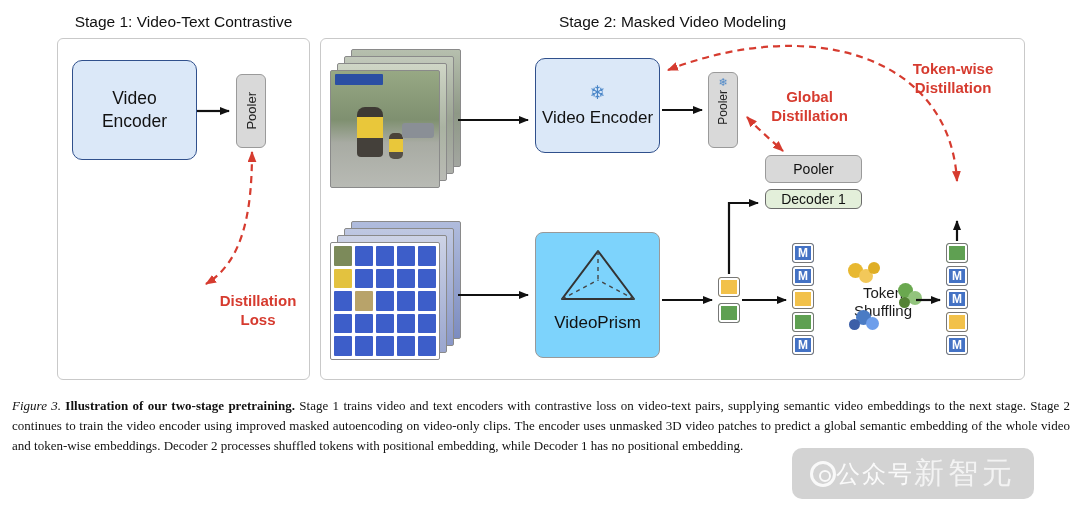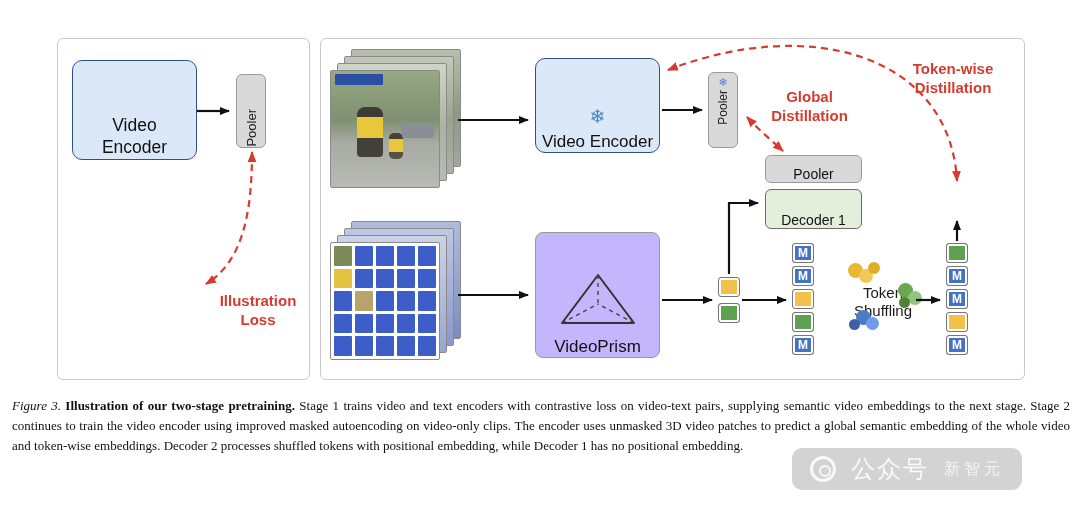--- a/index.html
+++ b/index.html
@@ -7,41 +7,41 @@
   #root { position:relative; width:1080px; height:516px; background:#fff; overflow:hidden; }
 
   .panel { position:absolute; border:1.3px solid #c9c9c9; border-radius:6px; background:#fff; }
   #panel1 { left:57px; top:38px; width:253px; height:342px; }
   #panel2 { left:320px; top:38px; width:705px; height:342px; }
 
   .stage-title { position:absolute; top:13px; font-size:15.5px; font-weight:500; color:#111; text-align:center; }
   #stage1-title { left:57px; width:253px; }
   #stage2-title { left:320px; width:705px; }
 
-  .box { position:absolute; display:flex; flex-direction:column; align-items:center; justify-content:flex-end; text-align:center; color:#111; }
+  .box { position:absolute; display:flex; flex-direction:column; align-items:center; justify-content:center; text-align:center; color:#111; }
   .enc { background:#dbe8f8; border:1.6px solid #30508c; border-radius:10px; font-size:17.5px; }
   #video-encoder-1 { left:72px; top:60px; width:125px; height:100px; }
   #video-encoder-1 .narrow { max-width:72px; line-height:1.3; }
   #text-encoder { left:72px; top:232px; width:125px; height:100px; background:#fbe7d2; border:1.6px solid #4a4a4a; border-radius:10px; font-size:17.5px; }
   #text-encoder .narrow { max-width:72px; line-height:1.3; }
 
   .pooler-v { background:#d9d9d9; border:1px solid #9a9a9a; border-radius:6px; }
   #pooler-1 { left:236px; top:74px; width:30px; height:74px; }
   #pooler-2 { left:708px; top:72px; width:30px; height:76px; justify-content:flex-start; padding-top:4px; }
   .vlabel { writing-mode:vertical-rl; transform:rotate(180deg); font-size:13px; color:#222; }
   #pooler-2 .vlabel { margin-top:2px; font-size:12px; }
 
   #video-encoder-2 { left:535px; top:58px; width:125px; height:95px; }
   .snow { color:#4a86c8; font-size:19px; line-height:1; }
   .snow-sm { color:#4a86c8; font-size:11px; line-height:1; }
   #video-encoder-2 .lbl { margin-top:6px; font-size:17px; }
 
   #pooler-3 { left:765px; top:155px; width:97px; height:28px; background:#d9d9d9; border:1px solid #9a9a9a; border-radius:6px; font-size:14px; }
   .decoder { background:#e3efda; border:1px solid #6b6b6b; border-radius:6px; font-size:14px; }
-  #decoder-1 { left:765px; top:189px; width:97px; height:40px; }
+  #decoder-1 { left:765px; top:189px; width:97px; height:20px; }
   #decoder-2 { left:913px; top:189px; width:88px; height:28px; }
 
   .red-label { position:absolute; color:#d63b2f; font-weight:bold; font-size:15px; text-align:center; line-height:1.25; }
   #contrastive-label { left:208px; top:292px; width:100px; }
   #global-dist-label { left:762px; top:88px; width:95px; }
   #tokenwise-label { left:893px; top:60px; width:120px; }
 
   
   .frame { position:absolute; width:110px; height:118px; border:1px solid #8a8a8a; border-radius:2px; }
   .back1 { background:linear-gradient(180deg,#cfd6c6,#aab3a2 55%,#b9bab4); }
@@ -55,21 +55,21 @@
                   background:linear-gradient(180deg,#4a4238 0 25%,#e9c73a 25% 75%,#555048 75%); }
   .photo .car { position:absolute; right:5px; top:52px; width:32px; height:15px; background:#8a8f96; border-radius:3px; }
 
   .mback1 { background:linear-gradient(180deg,#cdd3e6,#9aa6cf); }
   .mback2 { background:linear-gradient(180deg,#bfc8e2,#8a98c8); }
   .mback3 { background:linear-gradient(180deg,#b0bcdd,#7c8cc0); }
   #masked-grid { display:grid; grid-template-columns:repeat(5,1fr); grid-template-rows:repeat(5,1fr); gap:3px; padding:3px; background:#fff; }
   .mcell { background:#3d5ec9; border-radius:1px; }
 
   
-  #videoprism { left:535px; top:232px; width:125px; height:126px; background:#c4b5fd; border:1.5px solid #999; border-radius:8px; justify-content:flex-end; }
+  #videoprism { left:535px; top:232px; width:125px; height:126px; background:#7dd3fc; border:1.5px solid #999; border-radius:8px; justify-content:flex-start; padding-top:14px; }
   #videoprism .lbl { margin-top:8px; font-size:17px; }
 
   
   .token-col { position:absolute; display:flex; flex-direction:column; }
   #token-col-1 { left:718px; top:277px; gap:6px; }
   #token-col-2 { left:792px; top:243px; gap:3px; }
   #token-col-3 { left:946px; top:243px; gap:3px; }
   .token { width:22px; height:20px; border:1px solid #777; border-radius:3px; box-shadow:inset 0 0 0 2px #fff;
            display:flex; align-items:center; justify-content:center; font-weight:bold; font-size:12px; color:#fff; }
   .token-yellow { background:#f2c14a; }
@@ -81,43 +81,45 @@
   #shuffle-label { position:absolute; left:846px; top:284px; width:74px; text-align:center; font-size:15px; color:#1a1a1a; line-height:1.2; }
 
   #arrows { position:absolute; left:0; top:0; pointer-events:none; }
 
   
   #caption { position:absolute; left:12px; top:396px; width:1058px; font-family:"Liberation Serif", serif; font-size:13px; line-height:1.55; color:#111; text-align:justify; }
   #caption .fig-label { font-style:italic; }
   #caption .fig-title { font-weight:bold; }
 
   
-  #watermark { position:absolute; left:792px; top:448px; display:flex; align-items:center; gap:15px; background:rgba(140,140,140,0.38);
+  #watermark { position:absolute; left:792px; top:448px; display:flex; align-items:center; gap:0; background:rgba(140,140,140,0.38);
                border-radius:10px; padding:5px 18px; z-index:5; }
   #watermark .wicon { width:26px; height:26px; border:3px solid rgba(255,255,255,0.85); border-radius:50%; position:relative; }
   #watermark .wicon::after { content:""; position:absolute; left:6px; top:6px; width:8px; height:8px; border:2px solid rgba(255,255,255,0.85); border-radius:50%; }
   #watermark .wtext1 { font-size:24px; color:rgba(255,255,255,0.88); letter-spacing:2px; }
-  #watermark .wtext2 { font-size:16px; color:rgba(255,255,255,0.72); letter-spacing:4px; }
+  #watermark .wtext2 { font-size:30px; color:rgba(255,255,255,0.72); letter-spacing:4px; }
 </style>
 </head>
 <body>
 
 <div id="root">
 
+  <div class="stage-title" id="stage1-title">Stage 1: Video-Text Contrastive</div>
+  <div class="stage-title" id="stage2-title">Stage 2: Masked Video Modeling</div>
 
   <div class="panel" id="panel1"></div>
   <div class="panel" id="panel2"></div>
 
   <div class="box enc" id="video-encoder-1">
     <span class="narrow">Video Encoder</span>
   </div>
   <div class="box pooler-v" id="pooler-1">
     <span class="vlabel">Pooler</span>
   </div>
-  <div class="red-label" id="contrastive-label">Illustration Loss</div>
+  <div class="red-label" id="contrastive-label">Distillation Loss</div>
 
   <div>
     <div class="frame back3" style="left:351px; top:49px;"></div>
     <div class="frame back2" style="left:344px; top:56px;"></div>
     <div class="frame back1" style="left:337px; top:63px;"></div>
     <div class="frame photo" style="left:330px; top:70px;">
       <div class="sign"></div>
       <div class="person"></div>
       <div class="child"></div>
       <div class="car"></div>

